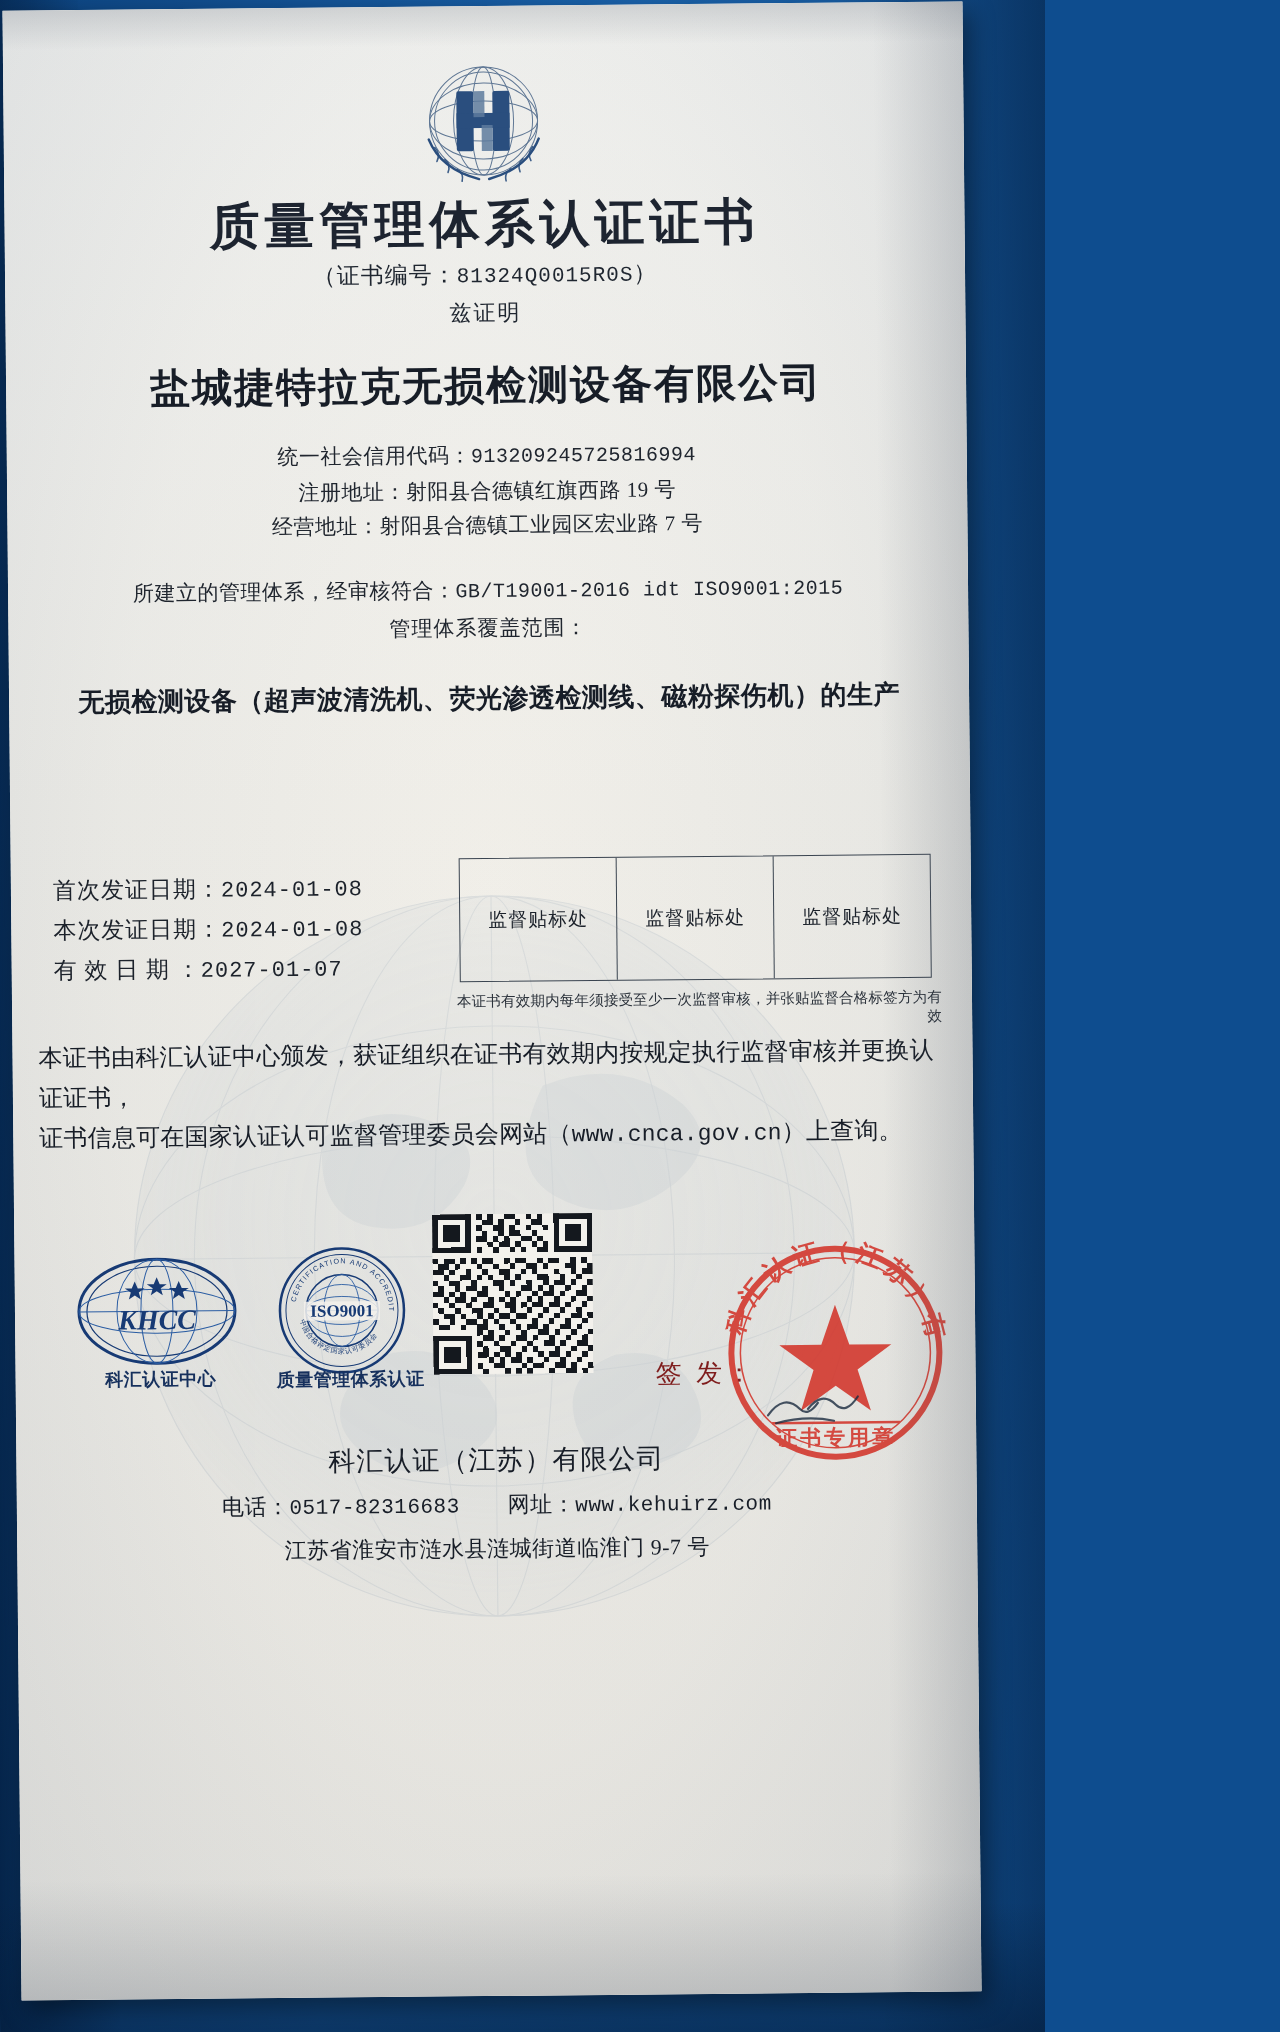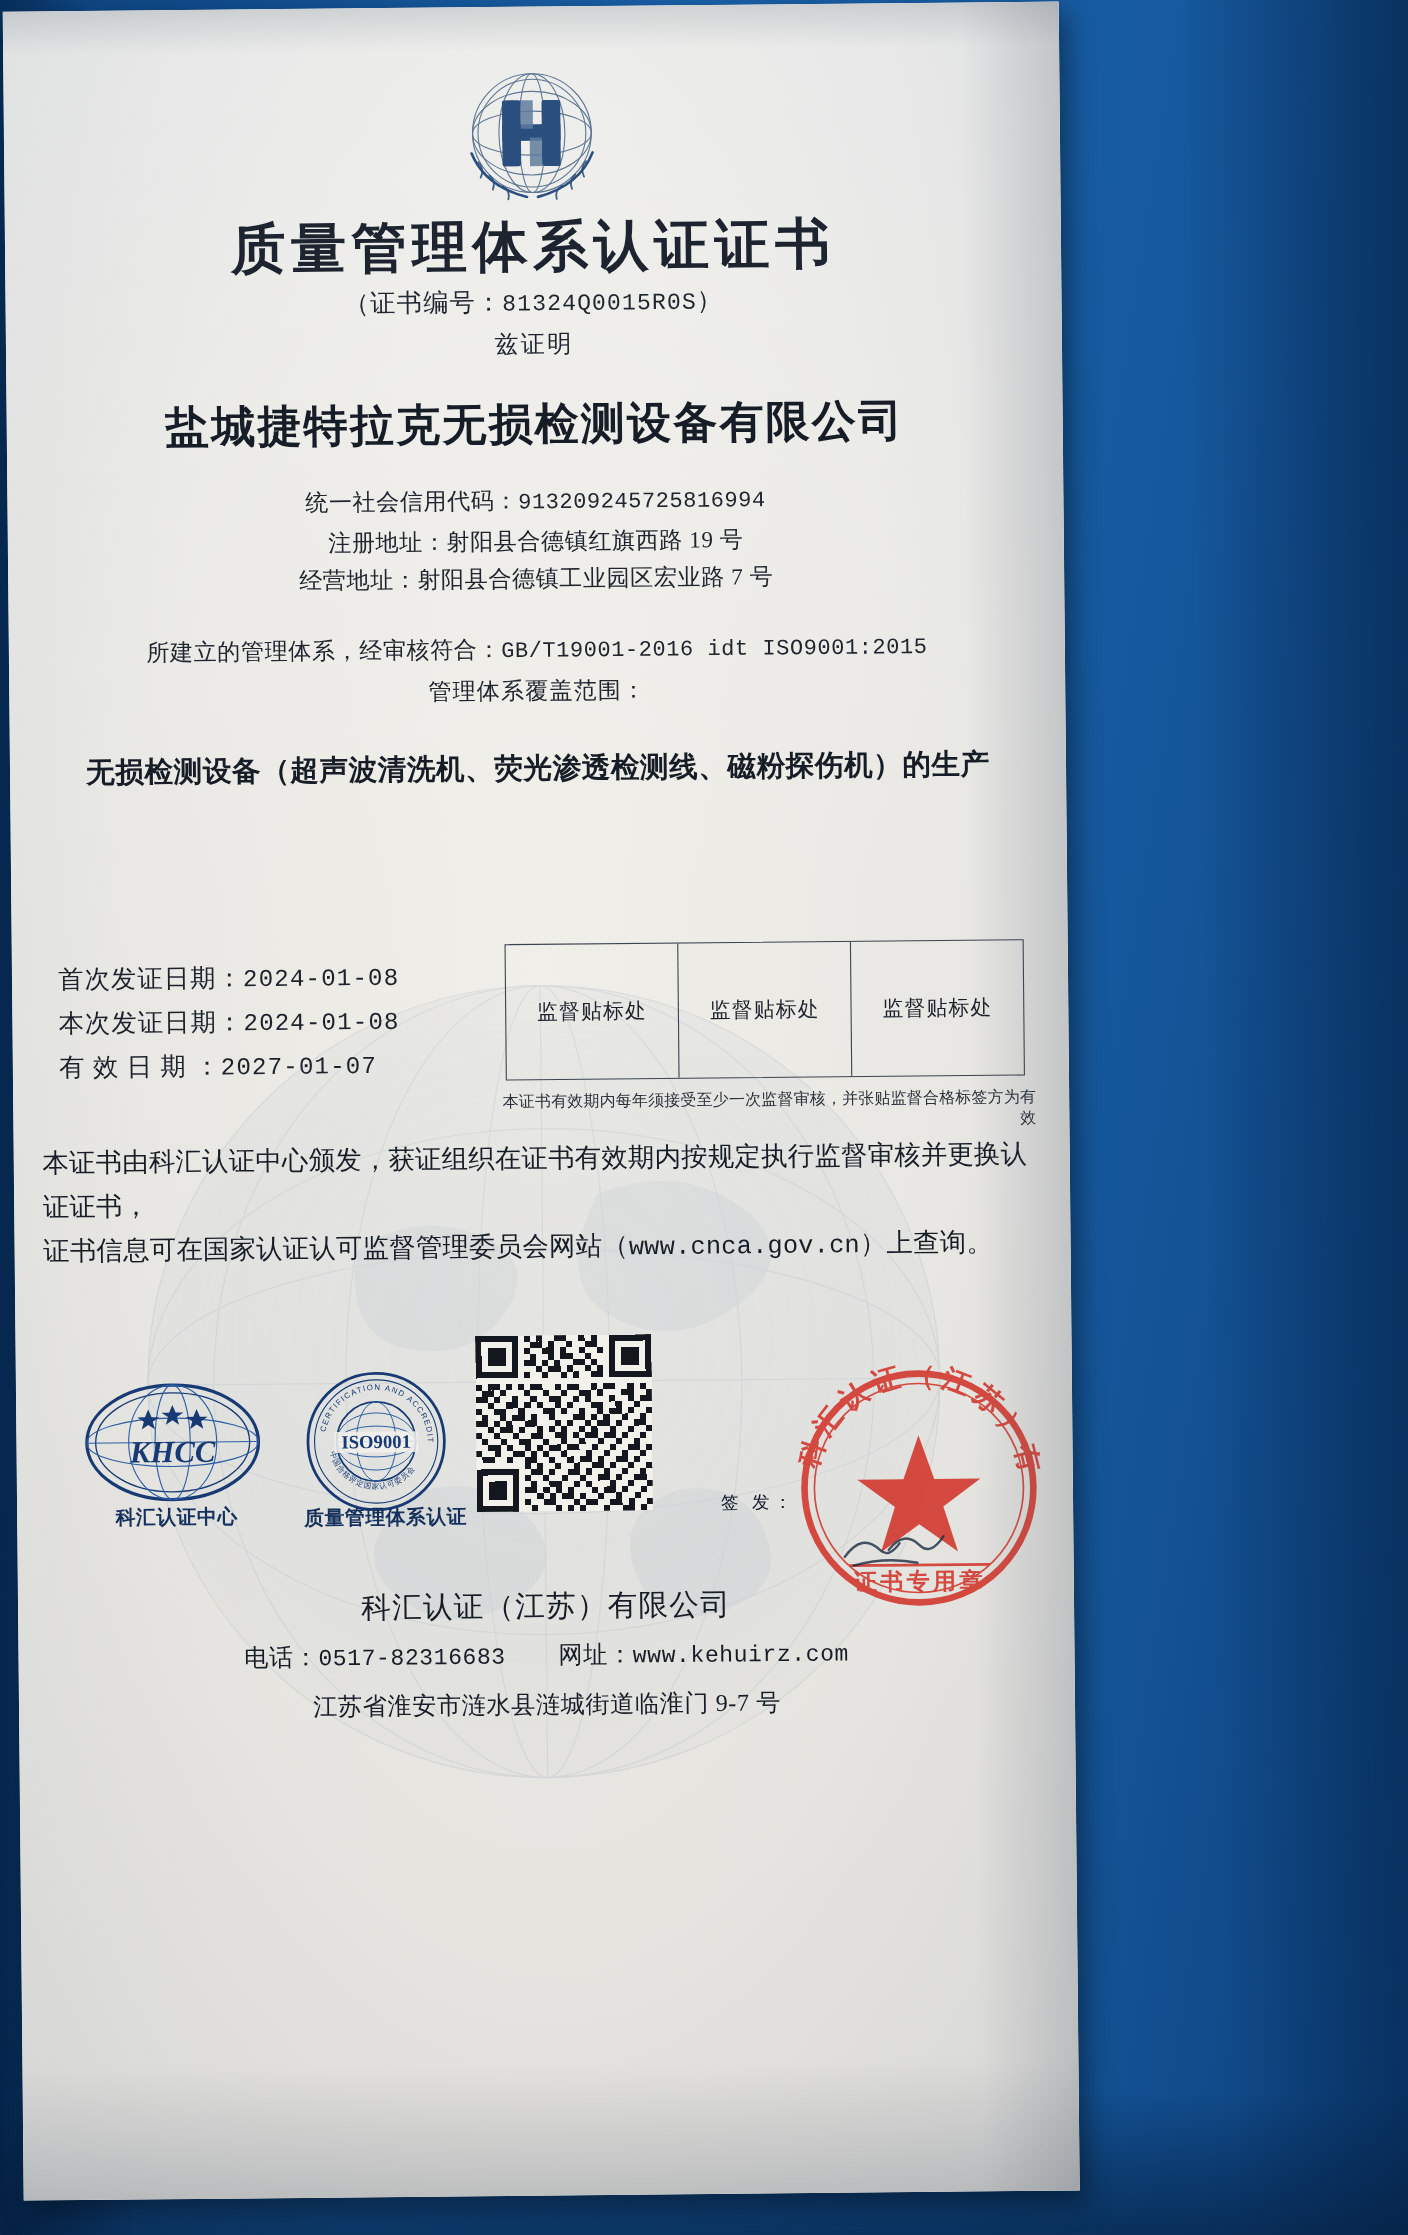--- a/index.html
+++ b/index.html
@@ -7,21 +7,21 @@
     padding: 0;
     background: #0e4d8f;
     width: 1280px;
     height: 2032px;
     overflow: hidden;
     font-family: "Liberation Serif", "DejaVu Serif", serif;
   }
 
   #page {
     position: relative;
-    width: 1280px;
+    width: 1045px;
     height: 2032px;
     background: linear-gradient(118deg, #1b5fa6 0%, #1a63ad 28%, #114e8e 55%, #0d4684 100%);
     overflow: hidden;
   }
 
   
   .backdrop-band {
     position: absolute;
     left: -60px;
     top: -80px;
@@ -306,23 +306,23 @@
     color: #16305d;
     font-weight: 600;
     letter-spacing: 0.5px;
   }
 
   
   .sign-label {
     position: absolute;
     left: 640px;
     top: 1352px;
-    font-size: 16px;
+    font-size: 26px;
     letter-spacing: 4px;
-    color: #0f172a;
+    color: #7f1d1d;
   }
 
   .red-seal {
     position: absolute;
     left: 700px;
     top: 1230px;
     width: 240px;
     height: 240px;
   }
 

